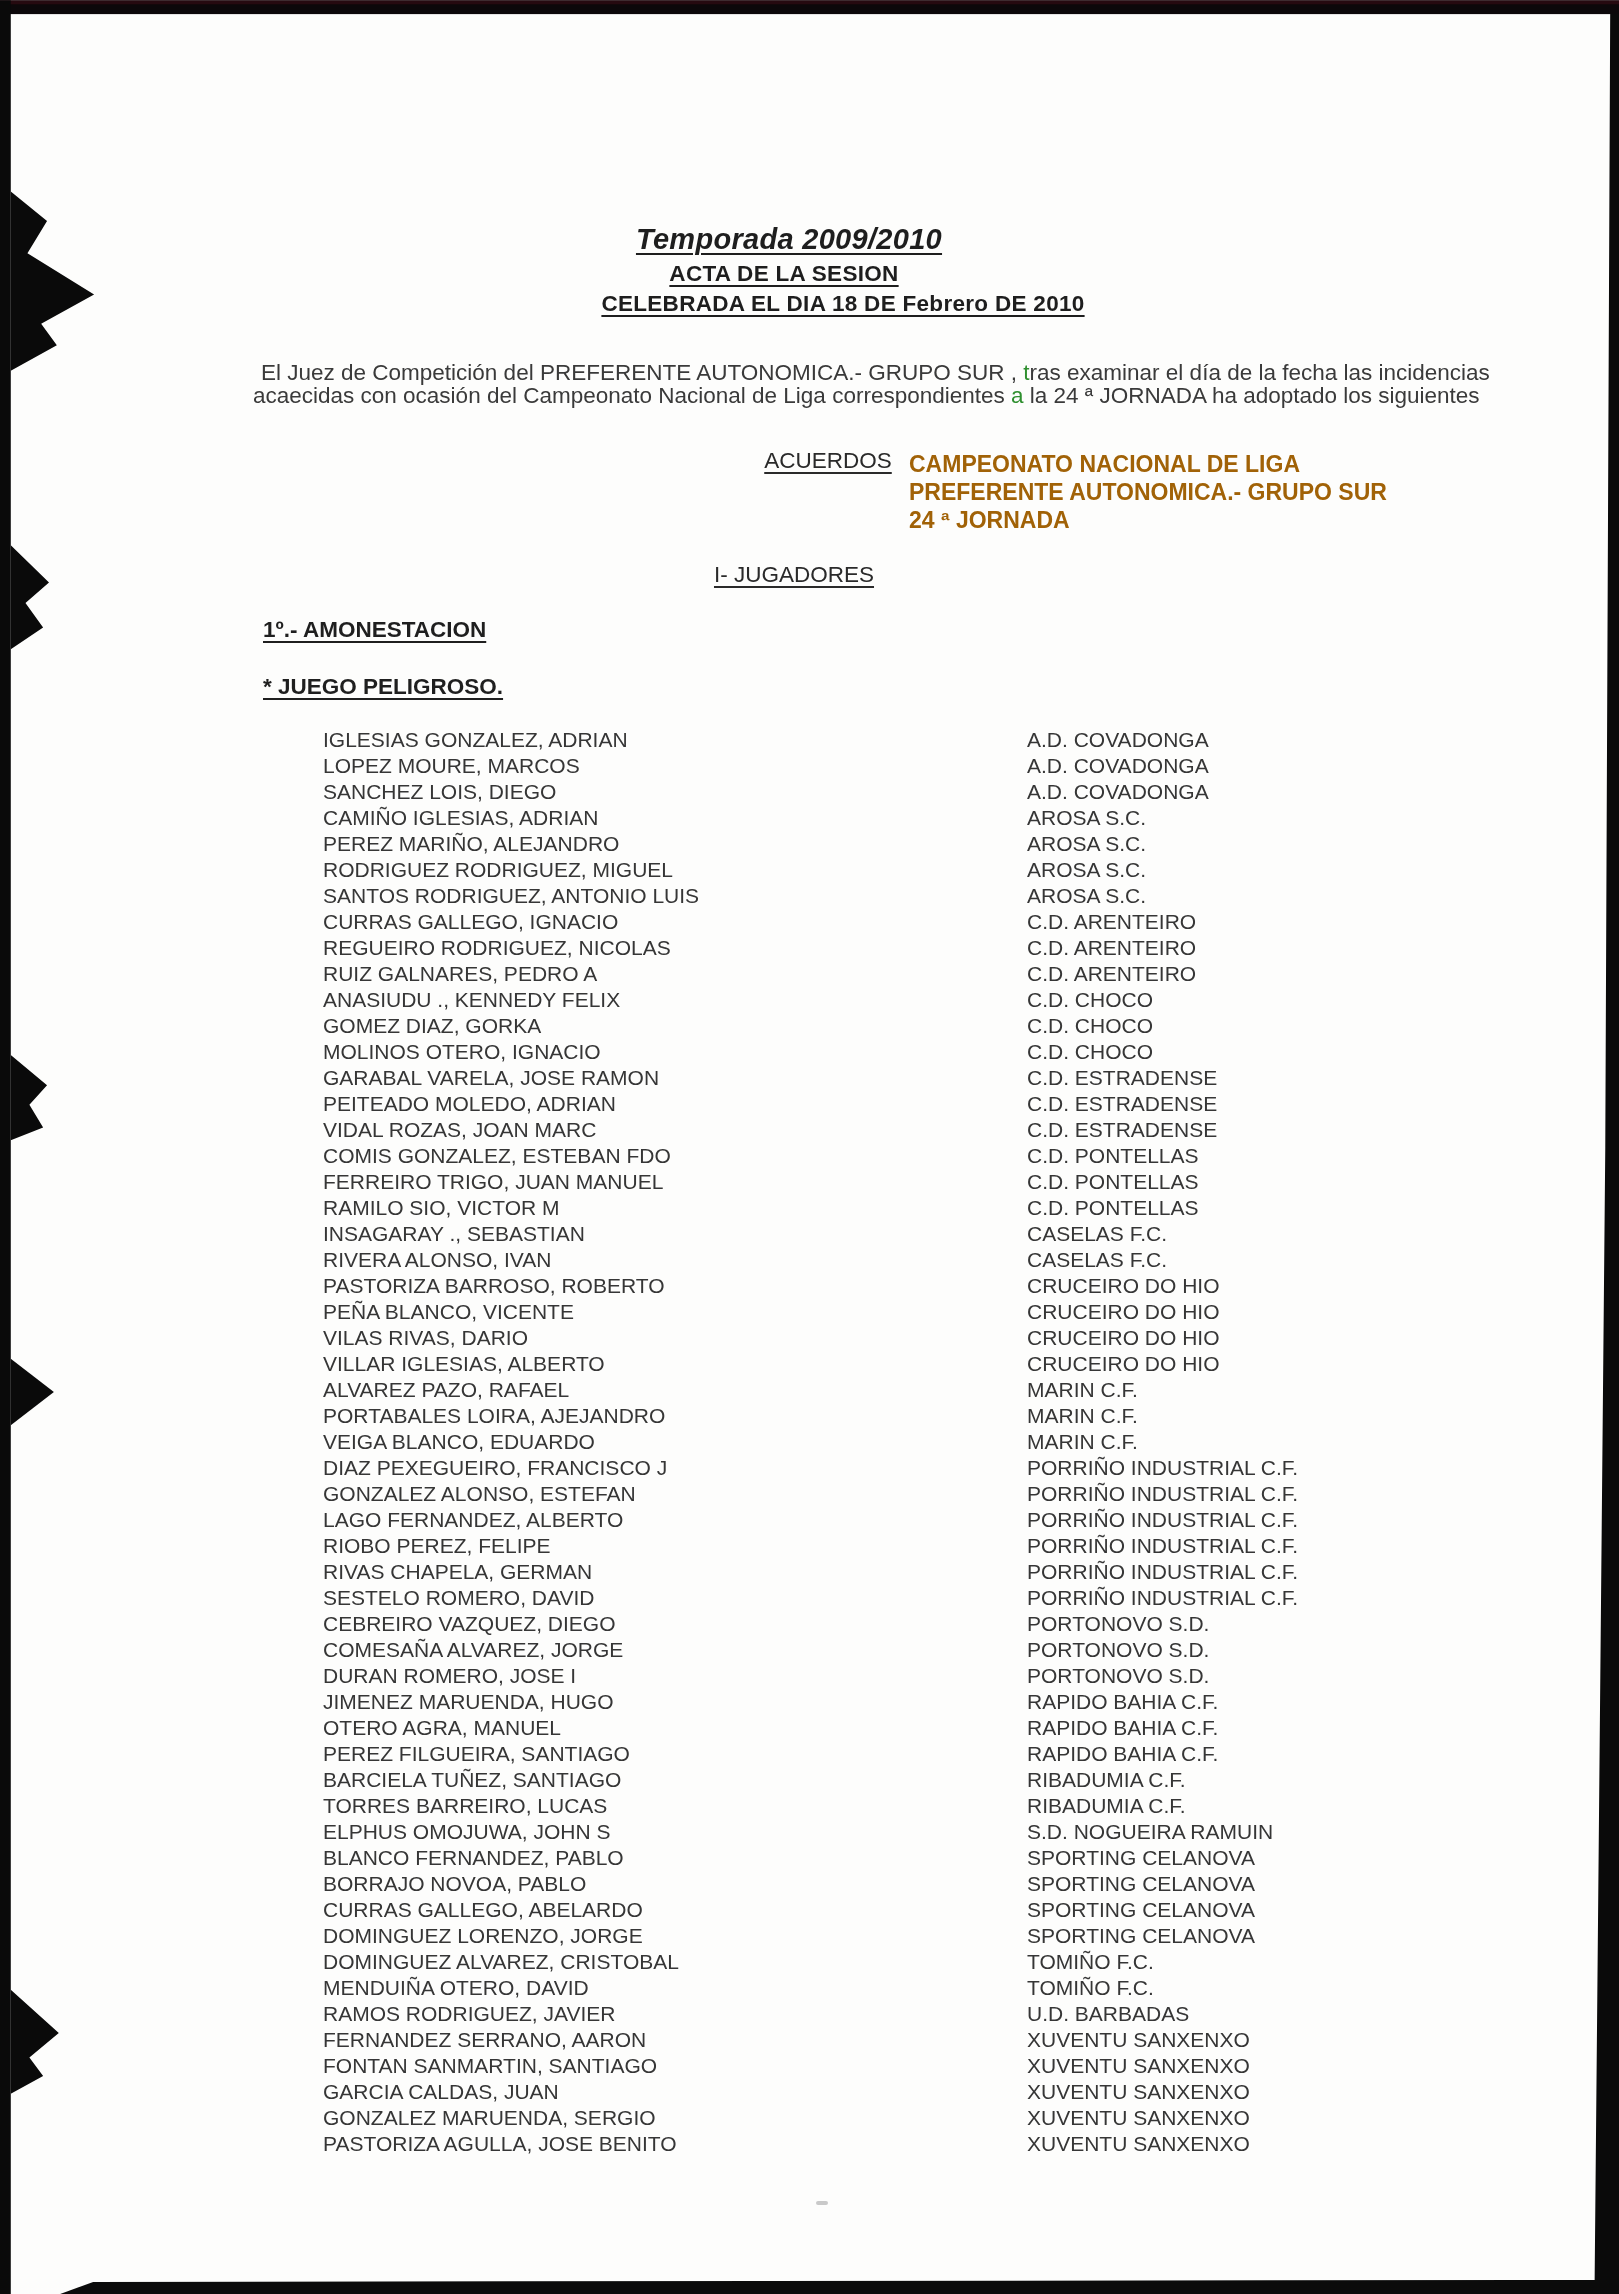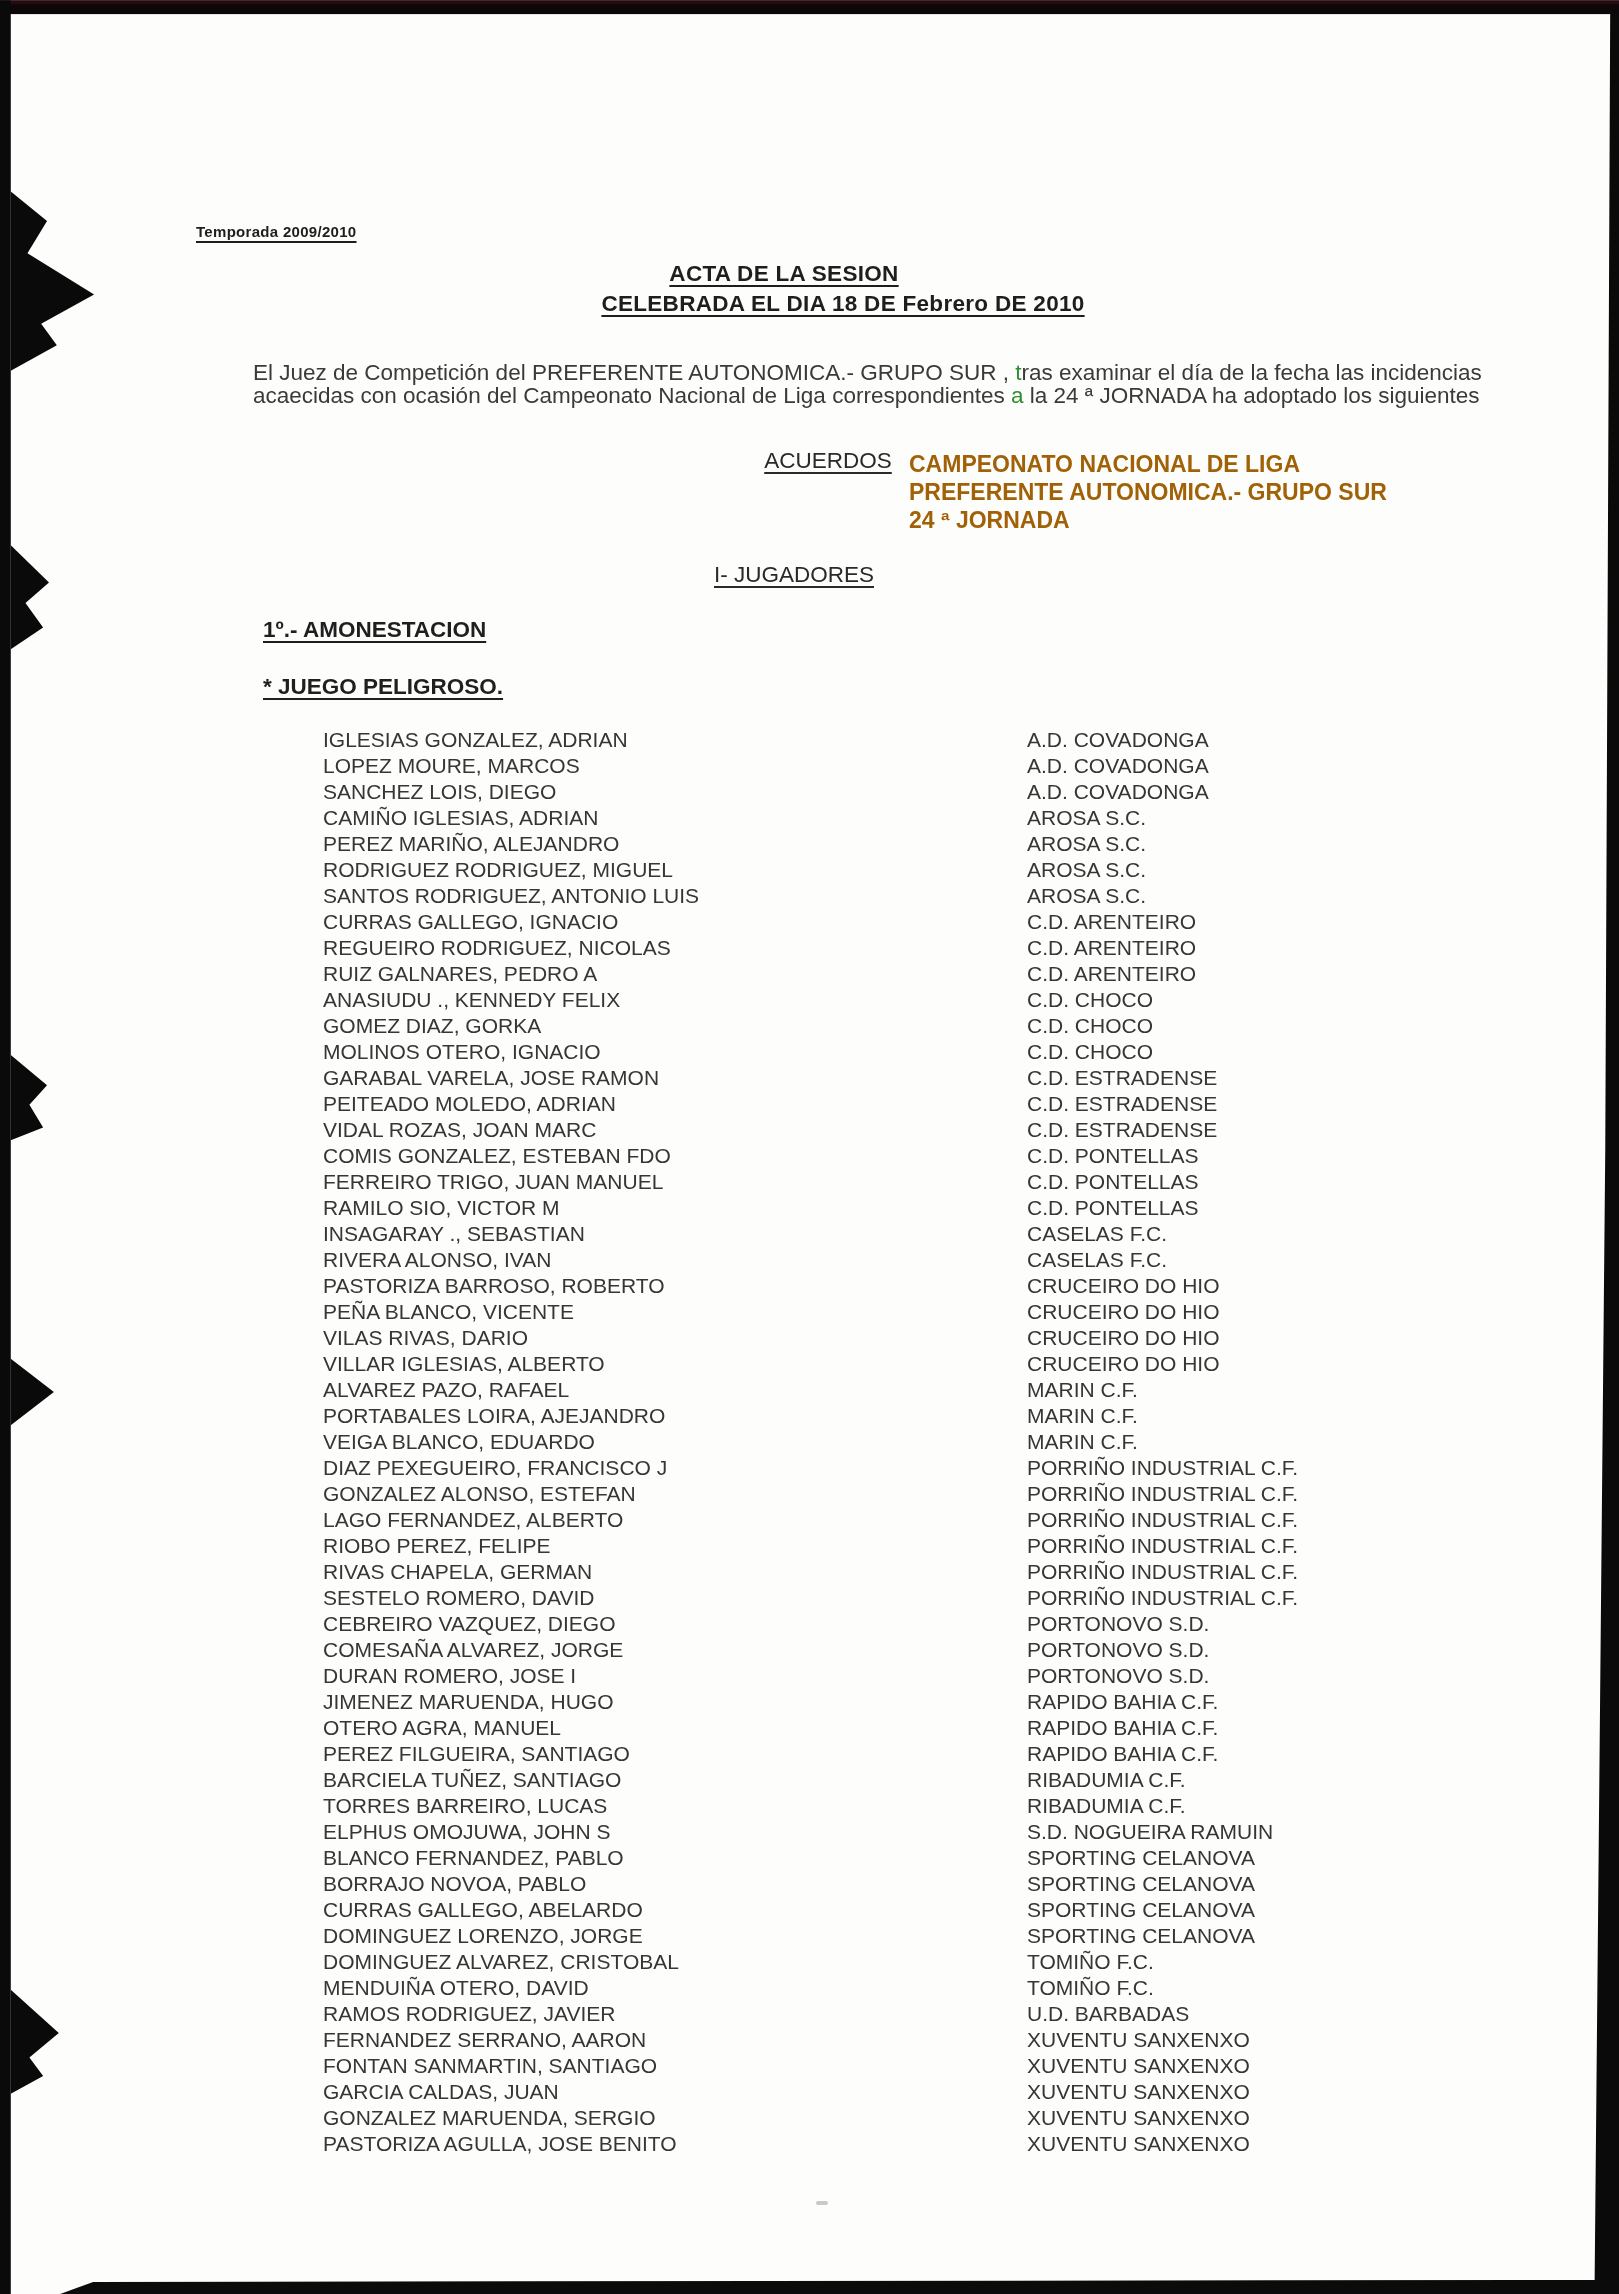--- a/index.html
+++ b/index.html
@@ -2,25 +2,25 @@
 <html style="--artifact-green: #2f8f2f;"><head>
 <meta charset="utf-8">
 <style>
   html,body{margin:0;padding:0;width:1619px;height:2295px;overflow:hidden;background:#ffffff;}
   body{font-family:"Liberation Sans", sans-serif;position:relative;}
   .page{position:absolute;left:0;top:0;width:1619px;height:2295px;background:#fdfdfc;overflow:hidden;}
   .scan-artifacts{position:absolute;left:0;top:0;width:1619px;height:2295px;pointer-events:none;}
   .abs{position:absolute;white-space:nowrap;}
   .u{text-decoration:underline;text-underline-offset:3.9px;text-decoration-thickness:2px;}
   .b{font-weight:bold;}
-  .title-season{left:196px;top:223px;width:1186px;text-align:left;font-size:15px;color:#1e1e1e;letter-spacing:0.3px;}
+  .title-season{left:196px;top:223px;width:1186px;text-align:center;font-size:29px;color:#1e1e1e;letter-spacing:0.3px;font-style:italic;}
   .title-acta{left:196px;top:261px;width:1176px;text-align:center;font-size:22.5px;color:#1e1e1e;letter-spacing:0.3px;}
   .title-celebrada{left:255px;top:291px;width:1176px;text-align:center;font-size:22.5px;color:#1e1e1e;letter-spacing:0.3px;}
   .intro{left:253px;font-size:22.5px;color:#3a3a3a;}
-  .intro-l1{top:337px;}
+  .intro-l1{top:337px;margin-left:8px;}
   .intro-l2{top:360px;}
   .green{color:var(--artifact-green,#2f8f2f);}
   .acuerdos{left:240px;top:421px;width:1176px;text-align:center;font-size:22.5px;color:#2a2a2a;margin-top:27px;}
   .comp-block{left:909px;top:450px;font-size:23px;font-weight:bold;line-height:28px;color:#a16207;white-space:nowrap;}
   .jugadores{left:206px;top:562px;width:1176px;text-align:center;font-size:22.5px;color:#2a2a2a;}
   .amonestacion{left:263px;top:617px;font-size:22.5px;color:#1f1f1f;}
   .peligroso{left:263px;top:674px;font-size:22.5px;color:#1f1f1f;}
   .sanction-list{position:absolute;left:323px;top:728px;width:1176px;}
   .srow{position:relative;height:26px;font-size:21px;color:#363636;white-space:nowrap;}
   .srow .club{position:absolute;left:704px;top:0;}

